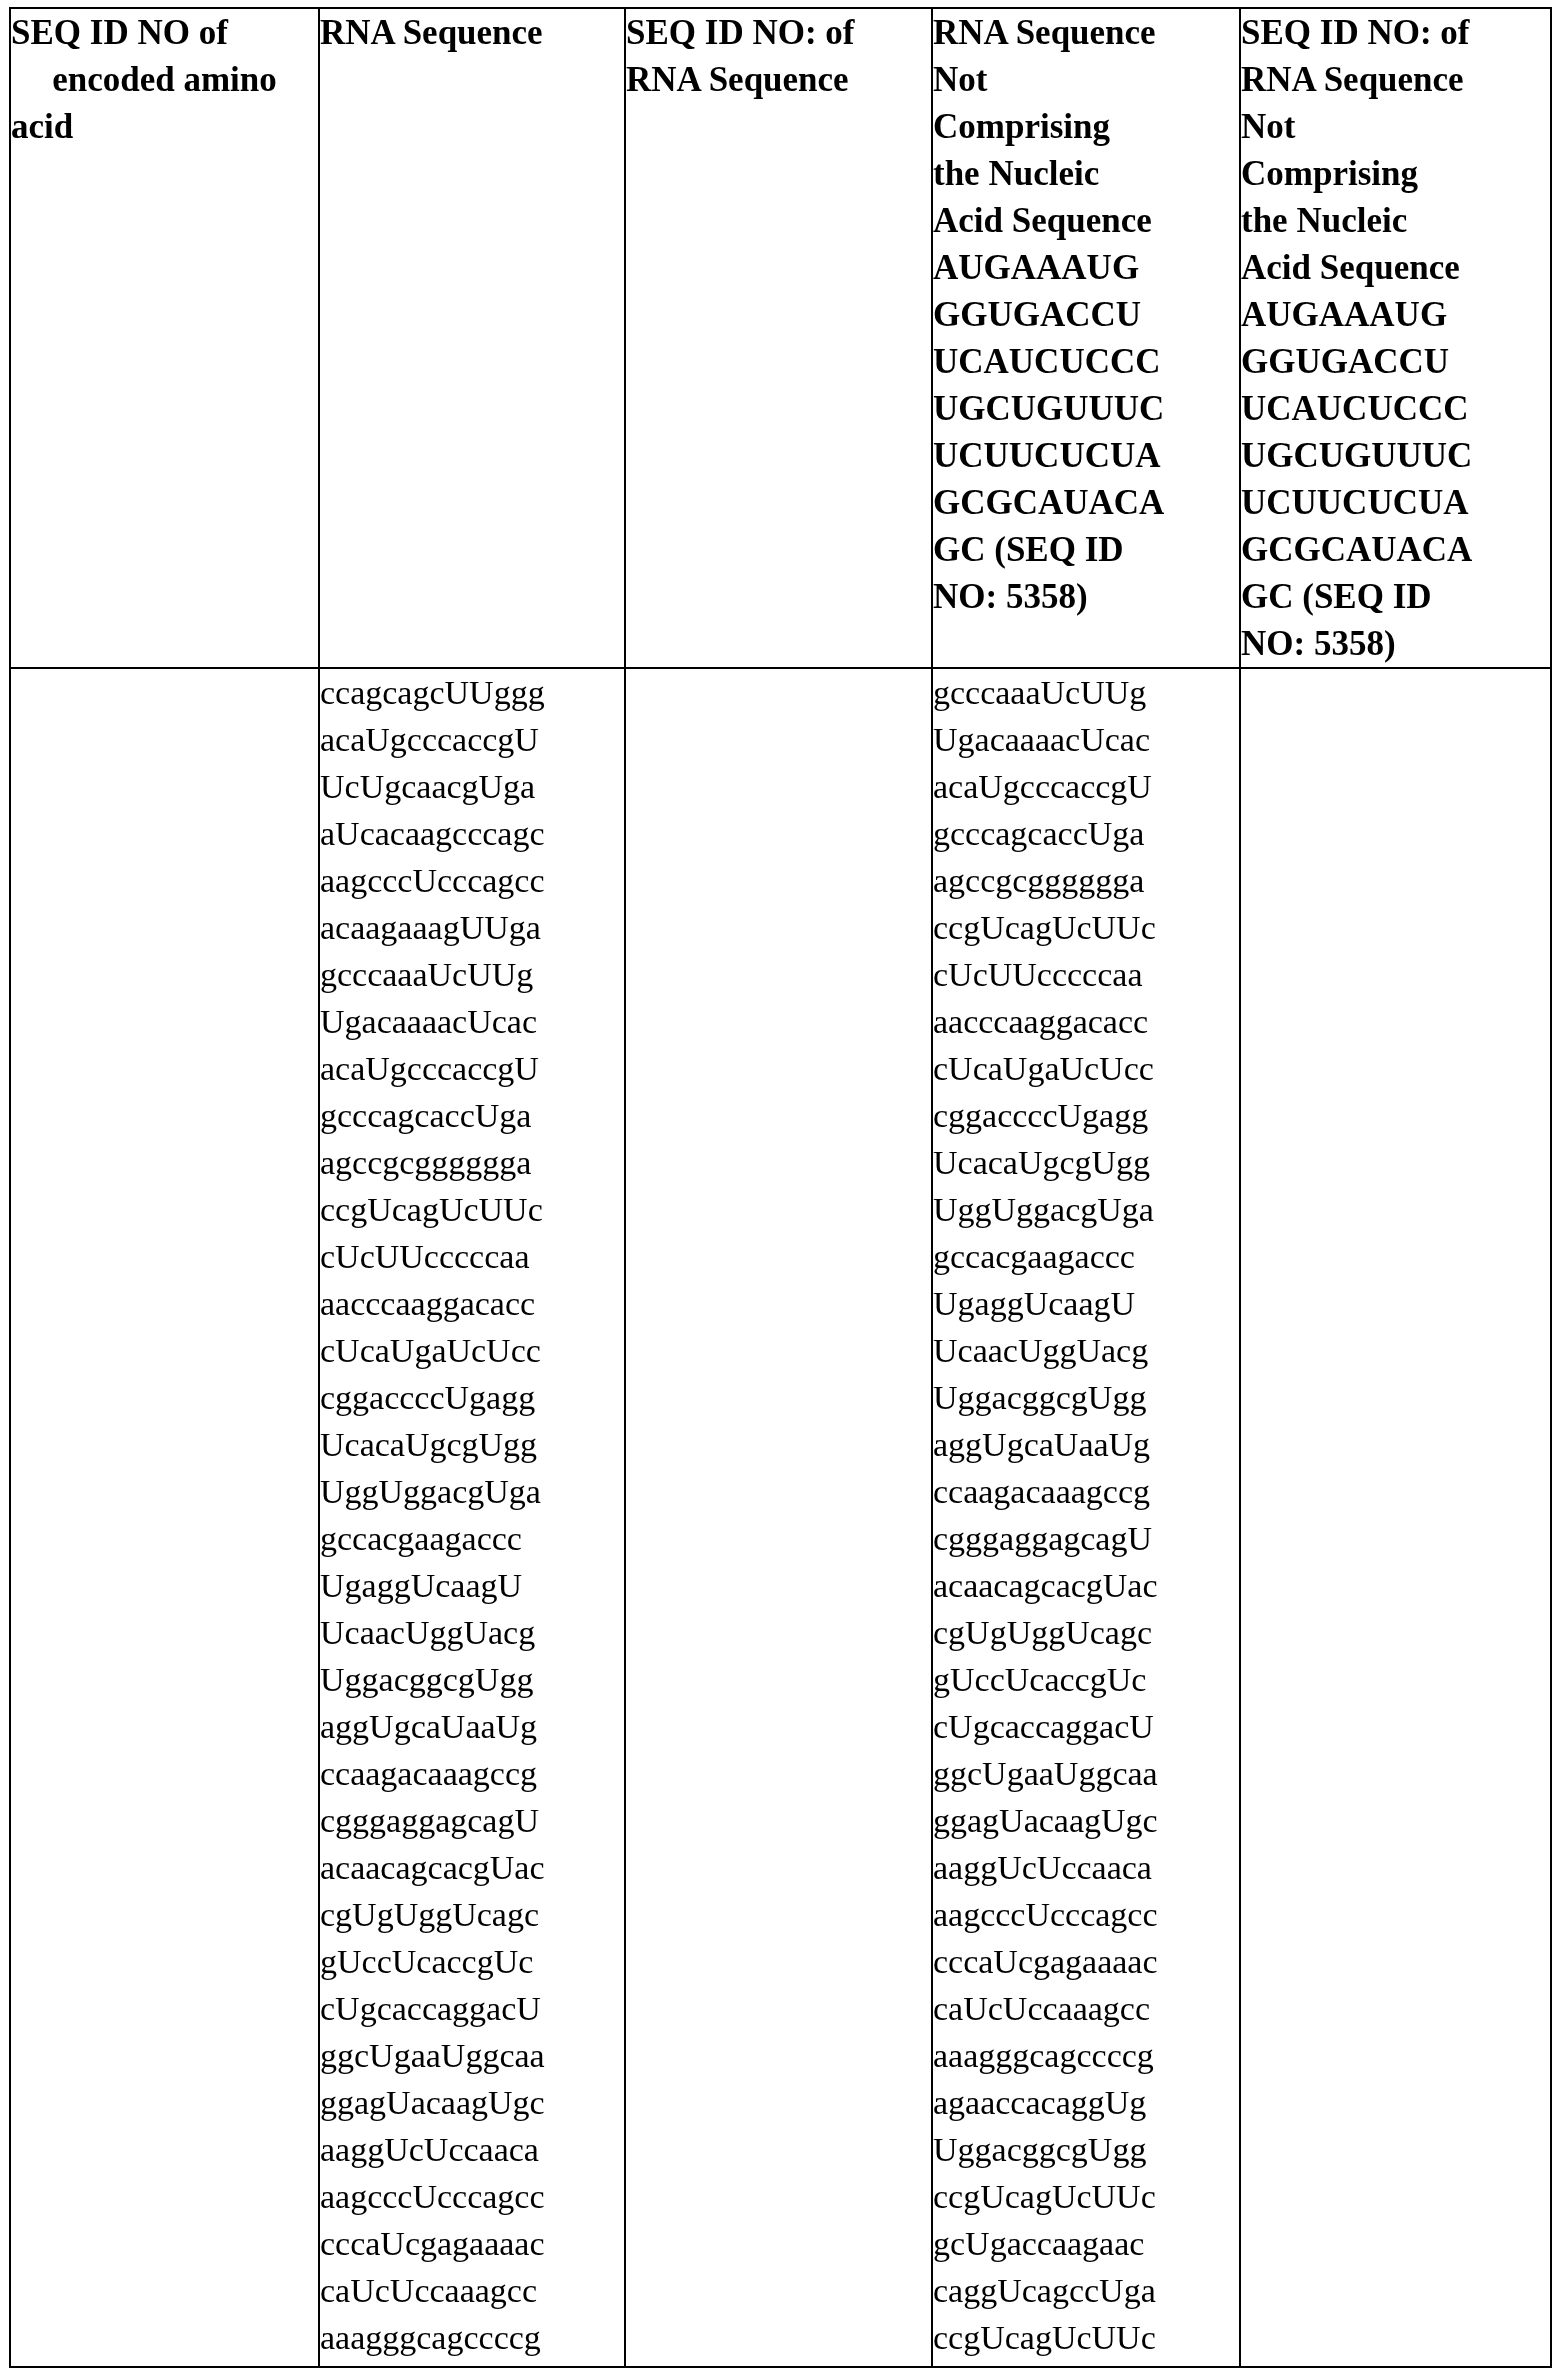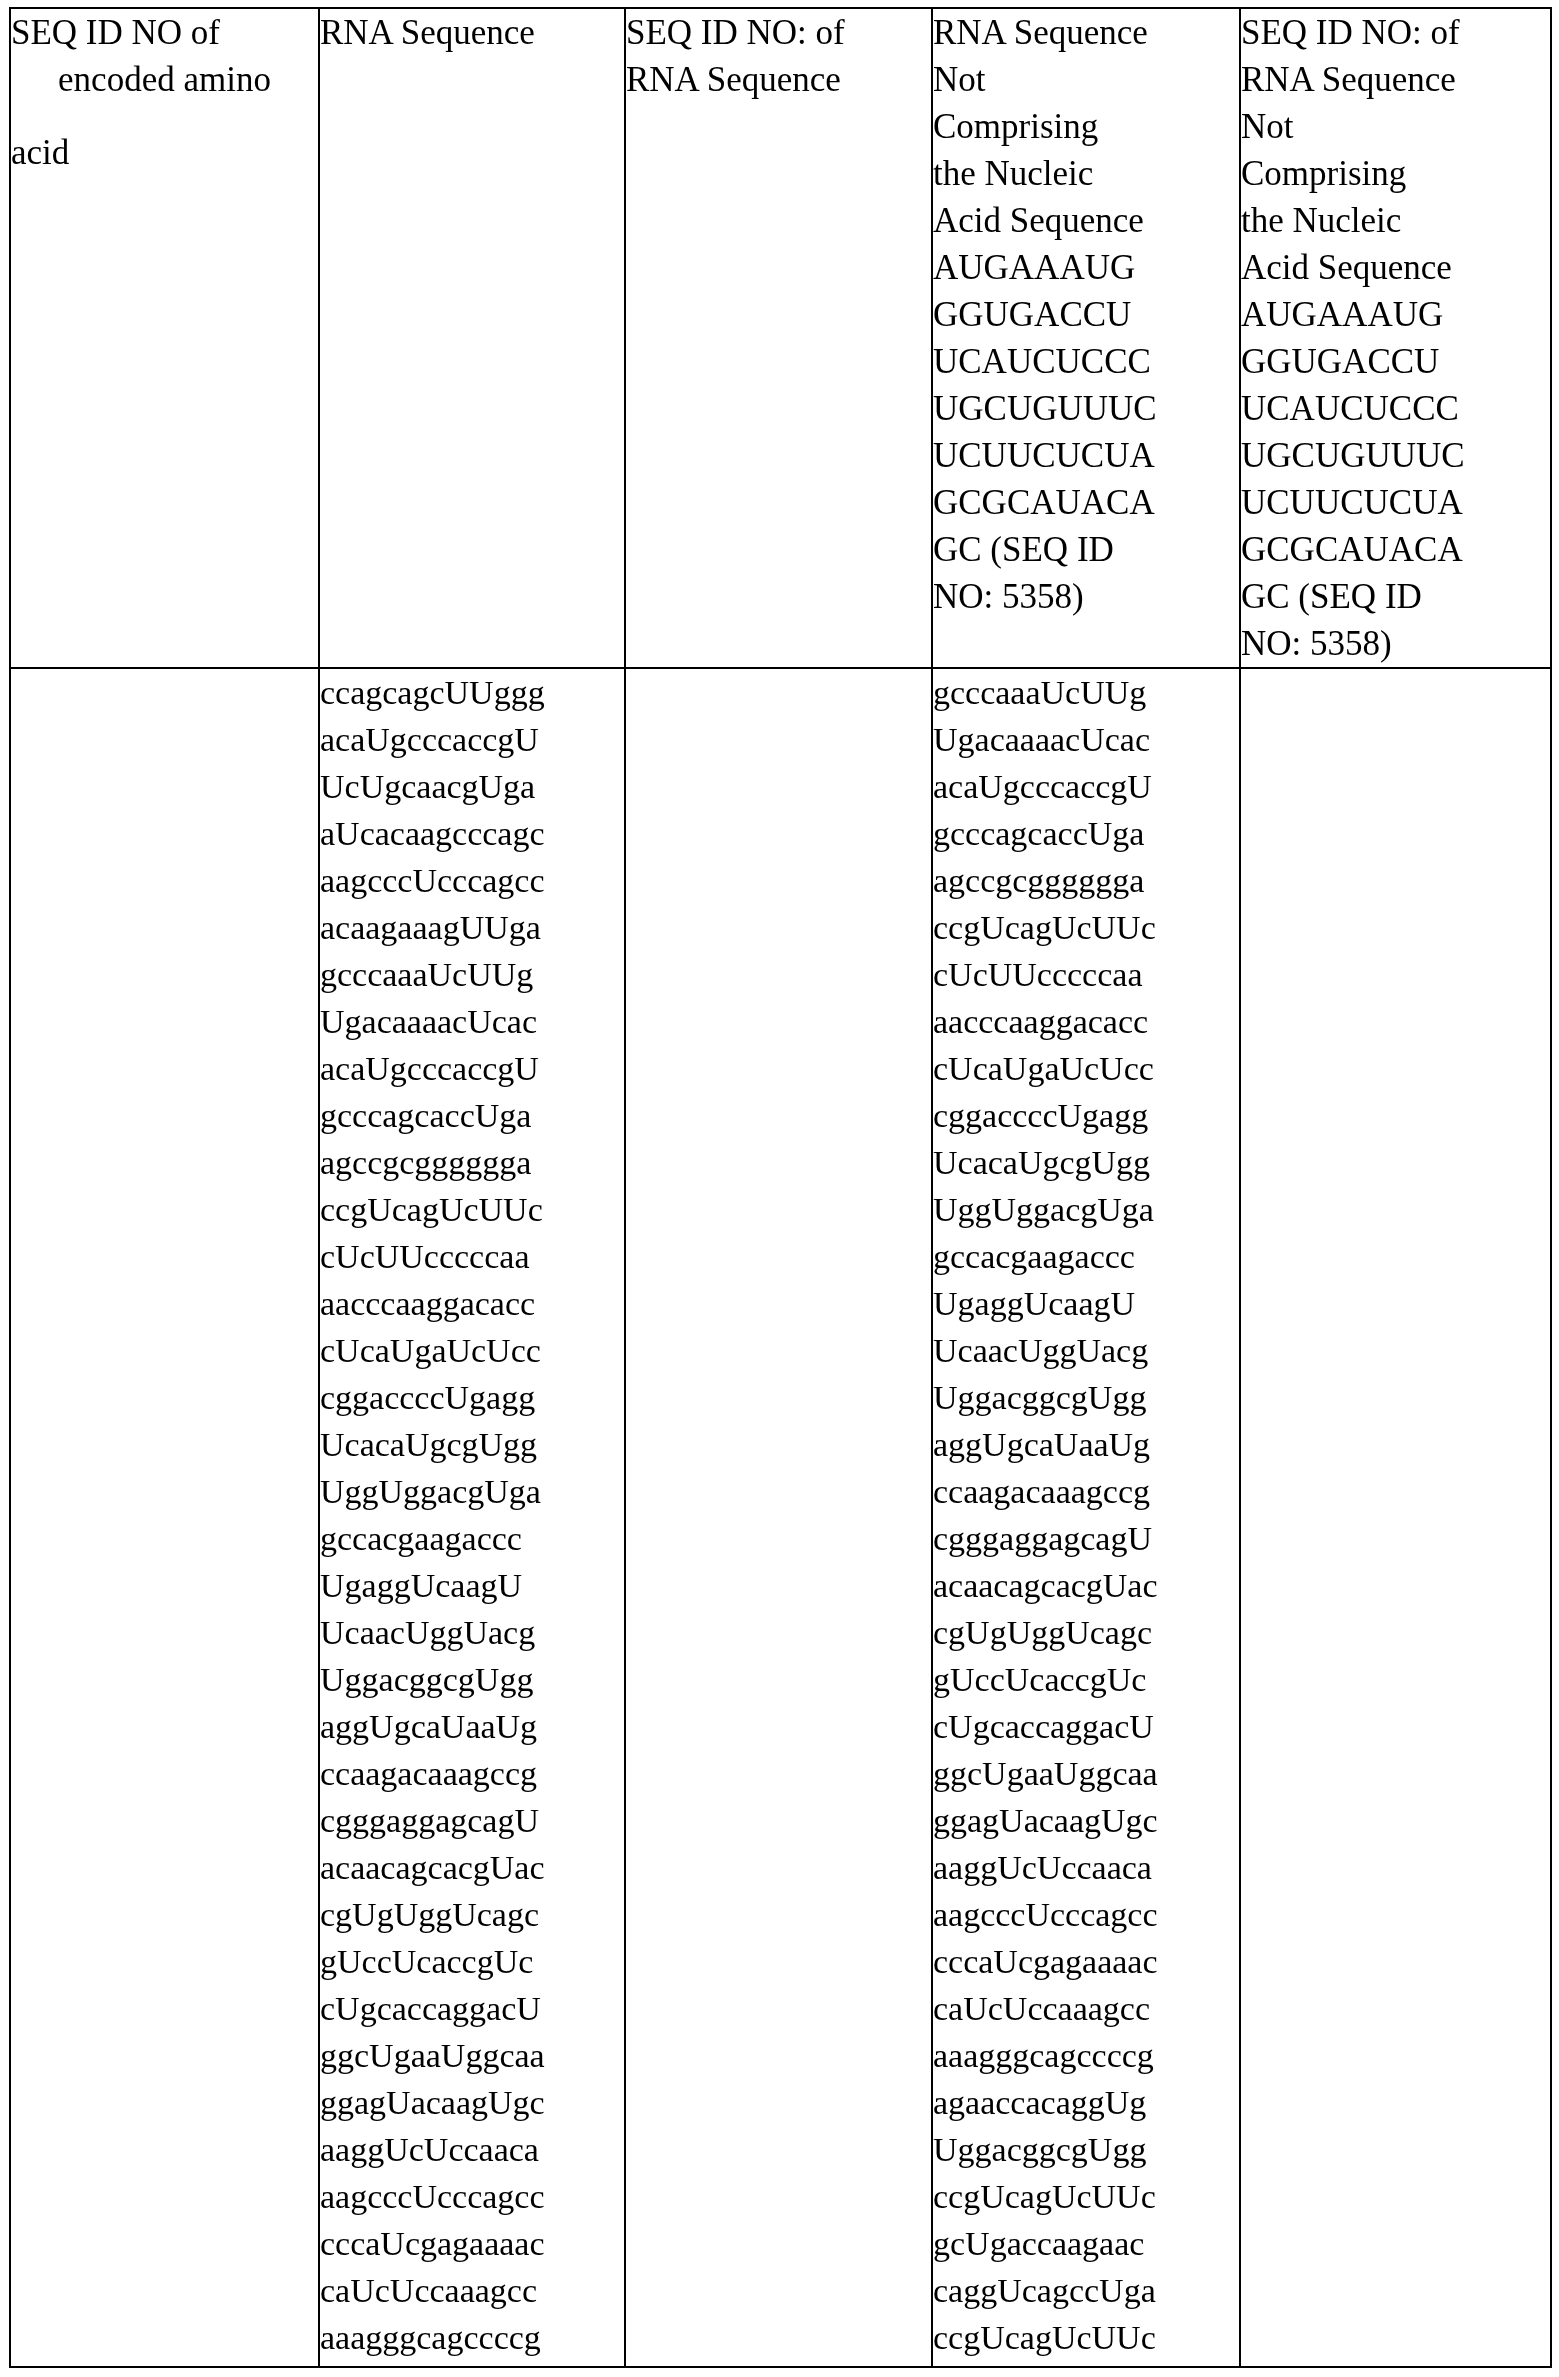--- a/index.html
+++ b/index.html
@@ -7,21 +7,21 @@
          font-family: "Liberation Serif", "DejaVu Serif", serif; color: #000; }
   table.seqtable {
     position: absolute; left: 9px; top: 7.2px;
     width: 1541px; height: 2361px;
     border-collapse: collapse; table-layout: fixed;
   }
   table.seqtable td, table.seqtable th {
     border: 2.7px solid #000; vertical-align: top; padding: 0;
   }
   th.hcell {
-    font-weight: normal; font-size: 35px; line-height: 47px;
+    font-weight: bold; font-size: 35px; line-height: 47px;
     text-align: left; padding: 7.2px 9px 0 19px; height: 651px;
     word-wrap: break-word;
   }
   td.bcell { padding: 9px 9px 0 19px; margin-left: 31px; }
   .seq-line { display: block; font-size: 34px; line-height: 47px; white-space: nowrap; }
   col.c1 { width: 309px; } col.c2 { width: 306px; } col.c3 { width: 307px; }
   col.c4 { width: 308px; } col.c5 { width: 311px; }
 </style>
 </head>
 <body>
@@ -32,21 +32,21 @@
       <col class="c2">
       <col class="c3">
       <col class="c4">
       <col class="c5">
   </colgroup>
   <thead>
     <tr>
       <th class="hcell">
           <span style="display: block;">SEQ ID NO of</span>
           <span style="display: block; text-align: center;">encoded amino</span>
-          <span style="display: block; margin-top: 26px;">acid</span>
+          <span style="display: block;">acid</span>
         </th>
       <th class="hcell">
           <span style="display: block;">RNA Sequence</span>
         </th>
       <th class="hcell">
           <span style="display: block;">SEQ ID NO: of</span>
           <span style="display: block;">RNA Sequence</span>
         </th>
       <th class="hcell">
           <span style="display: block;">RNA Sequence</span>

